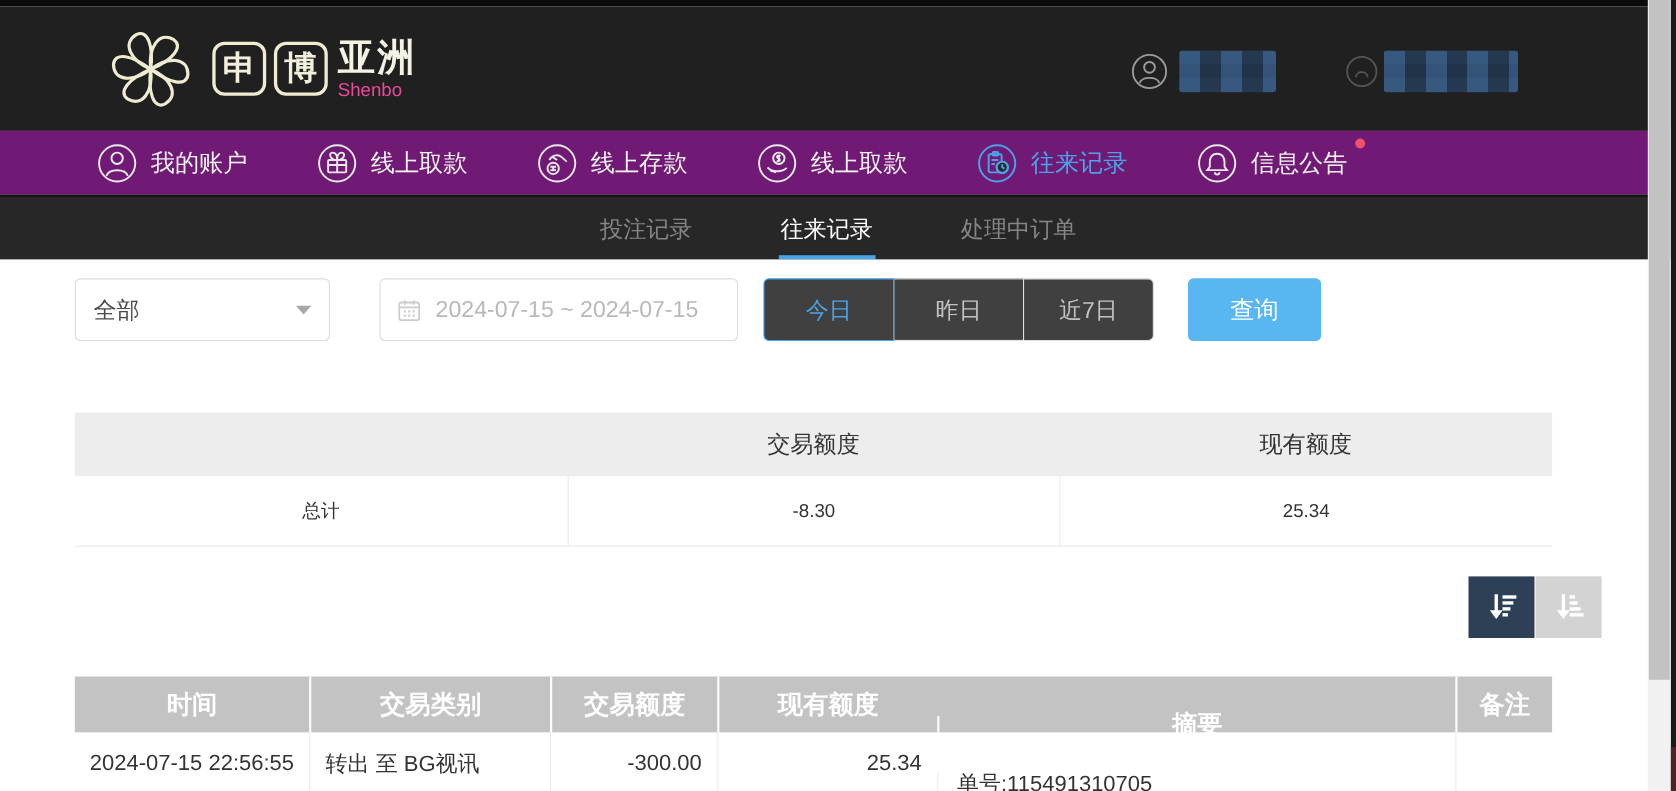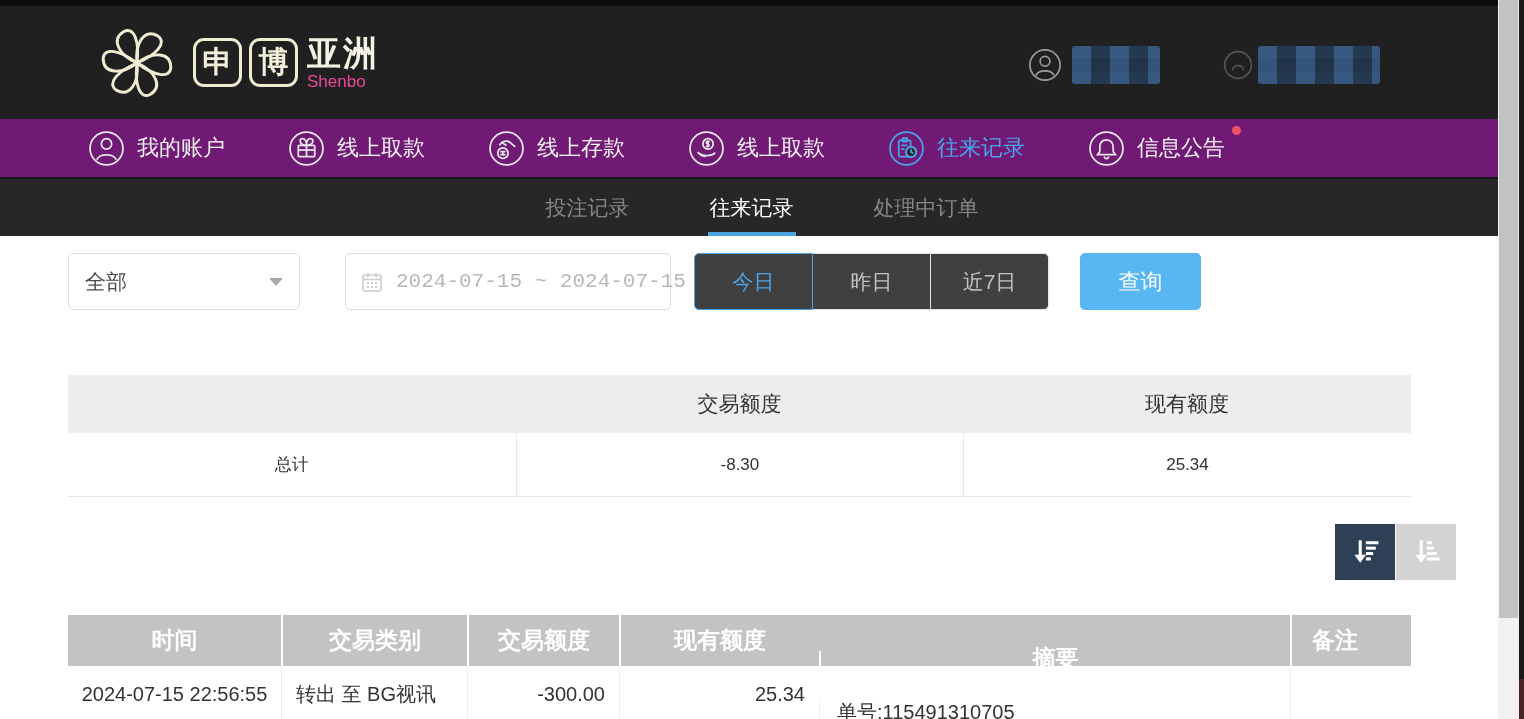--- a/index.html
+++ b/index.html
@@ -55,21 +55,21 @@
 
   .filter-row { display:flex; align-items:center; margin:17px 0 0 68px; height:57px;gap:15px; }
   .select-box { width:232px; height:57px; border:1px solid #dcdcdc; border-radius:5px;
     display:flex; align-items:center; padding:0 16px; cursor:pointer; }
   .select-value { font-size:21px; color:#4a4a4a; }
   .select-caret { margin-left:auto; width:0; height:0; border-left:7px solid transparent;
     border-right:7px solid transparent; border-top:8px solid #a8a8a8; }
   .date-box { width:326px; height:57px; border:1px solid #dcdcdc; border-radius:5px;
     margin-left:30px; display:flex; align-items:center; padding:0 14px; cursor:pointer; }
   .cal-icon { width:24px; height:24px; color:#cccccc; flex:none; }
-  .date-value { font-size:21px; color:#b8b8b8; margin-left:12px; white-space:nowrap;font-family:Liberation Mono, monospace; }
+  .date-value { font-size:21px; color:#b8b8b8; margin-left:12px; white-space:nowrap; }
   .range-group { display:flex; margin-left:8px; }
   .range-btn { width:119px; height:57px; border:1px solid #e2e2e2; background:#404040;
     font-size:21px; color:#c2c2c2; display:flex; align-items:center; justify-content:center; cursor:pointer; }
   .range-btn + .range-btn { margin-left:-1px; }
   .range-btn.first { border-radius:5px 0 0 5px; }
   .range-btn.last { border-radius:0 5px 5px 0; }
   .range-btn.active { border:1px solid #4aa3e8; color:#4aa3e8; position:relative; z-index:2; }
   .search-btn { width:121px; height:57px; margin-left:16px; background:#58b6f2; border:none;
     border-radius:5px; color:#fff; font-size:22px; display:flex; align-items:center; justify-content:center; cursor:pointer; }
 
@@ -93,21 +93,21 @@
   
   .records-table { margin:35px 0 0 68px; width:1343px; font-size:20px; }
   .rt-head { display:flex; height:51px; background:#c3c3c3; }
   .rt-head .rt-cell { display:flex; align-items:center; justify-content:center;
     color:#fff; font-weight:bold; font-size:23px; }
   .rt-head .rt-cell + .rt-cell { border-left:2px solid #fdfdfd; }
   .rt-row { display:flex; height:56px; background:#fff; }
   .rt-row .rt-cell { display:flex; align-items:center; color:#333; }
   .rt-row .rt-cell + .rt-cell { border-left:1px solid #ececec; }
   .c-time { width:213px; justify-content:center; }
-  .c-type { width:186px; padding-left:14px; }
+  .c-type { width:219px; padding-left:14px; }
   .c-amount { width:152px; justify-content:flex-end; padding-right:14px; }
   .c-balance { width:200px; justify-content:flex-end; padding-right:14px; }
   .c-summary { width:471px; padding-left:17px;margin-top:36px; }
   .c-note { width:88px; justify-content:center; }
   .rt-head .rt-cell { padding:0; }
 
   
   .scroll-track { position:absolute; top:0; right:5px; width:21px; height:719px; background:#f1f1f1; z-index:50; }
   .scroll-thumb { position:absolute; top:0; left:1px; width:19px; height:618px; background:#c2c2c2; }
   .edge-strip { position:absolute; top:0; right:0; width:5px; height:719px; background:#191919; z-index:51; }

